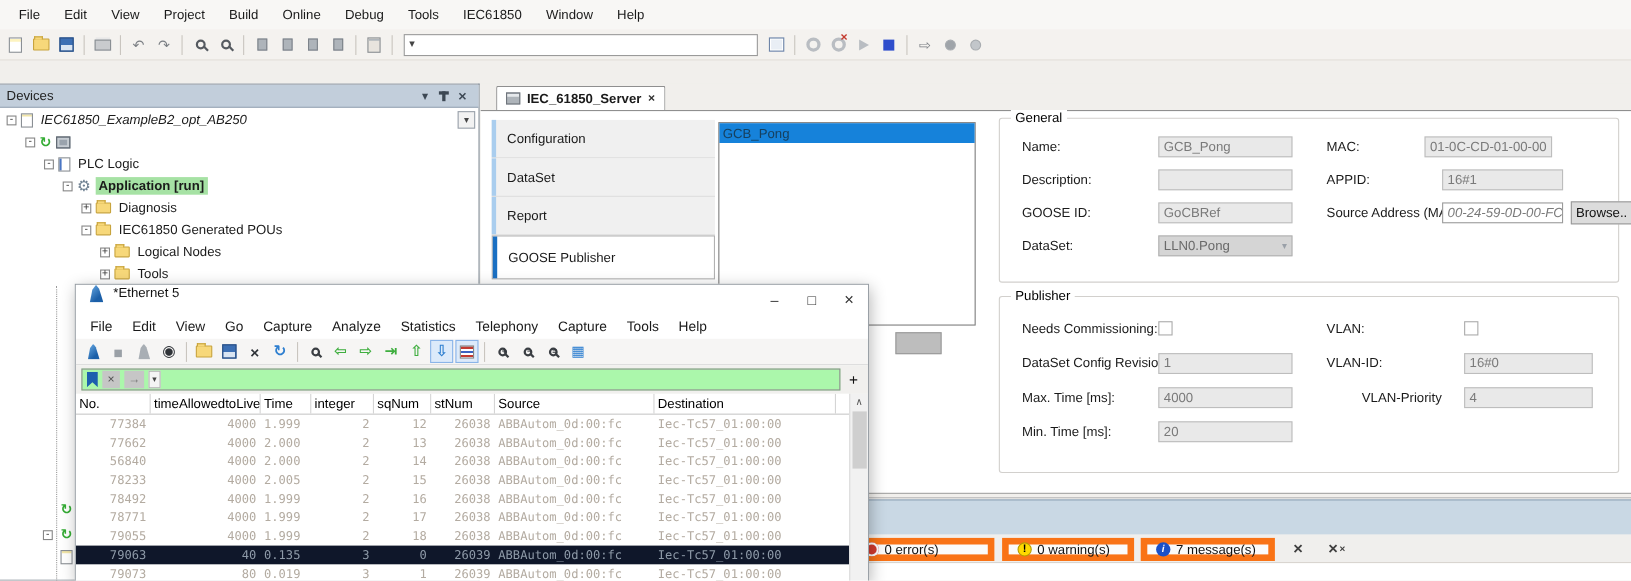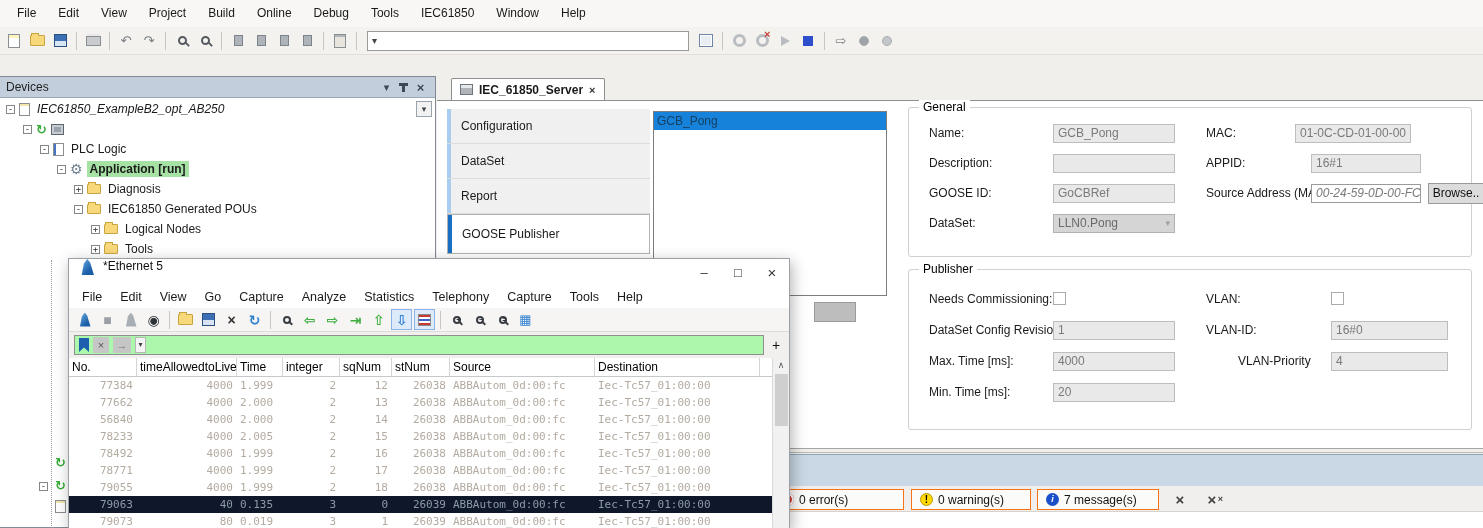--- a/index.html
+++ b/index.html
@@ -82,21 +82,21 @@
   .fsel .sa{color:#9aa0a8;font-size:9px;}
   .fcb{position:absolute;width:13px;height:13px;background:#fff;border:1px solid #ababab;}
   .fbtn{position:absolute;height:21px;background:#dcdcdc;border:1px solid #9a9a9a;text-align:center;line-height:19px;color:#111;}
 
   
   .mline1{position:absolute;left:437px;top:448px;width:1046px;height:1px;background:#a5a5a5;}
   .mline2{position:absolute;left:437px;top:452px;width:1046px;height:1px;background:#b8b8b8;}
   .mband{position:absolute;left:437px;top:454px;width:1046px;height:32px;background:#c9d8e4;border-top:1px solid #8fa3b5;}
   .mtool{position:absolute;left:437px;top:486px;width:1046px;height:26px;background:#f0efed;border-bottom:1px solid #d6d2cc;}
   .mwhite{position:absolute;left:437px;top:512px;width:1046px;height:16px;background:#fff;}
-  .msgbtn{position:absolute;top:489px;height:21px;border:1px solid #f97316;background:#fbfbfa;display:flex;align-items:center;gap:5px;padding:0 8px;font-size:12px;color:#111;}
+  .msgbtn{position:absolute;top:489px;height:21px;border:6px solid #f97316;background:#fbfbfa;display:flex;align-items:center;gap:5px;padding:0 8px;font-size:12px;color:#111;}
   .ic-err{width:13px;height:13px;border-radius:50%;background:#d23b2e;box-shadow:inset 0 0 0 2px #fff;flex:none;}
   .ic-warn{width:13px;height:13px;border-radius:50%;background:#ffd900;border:1px solid #b89a00;color:#000;font-size:10px;font-weight:bold;text-align:center;line-height:12px;flex:none;}
   .ic-info{width:13px;height:13px;border-radius:50%;background:#1a50c8;color:#fff;font-size:9px;font-weight:bold;font-style:italic;text-align:center;line-height:13px;flex:none;}
   .mx{position:absolute;top:489px;width:20px;height:21px;color:#3f3f3f;font-size:15px;font-weight:bold;text-align:center;line-height:21px;}
   .mx .sub{position:absolute;right:-1px;bottom:0;font-size:9px;}
 
   
   .ws{position:absolute;left:68px;top:258px;width:722px;height:272px;background:#fff;border:1px solid #9aa0a6;box-shadow:2px 4px 14px rgba(0,0,0,.3);}
   .ws-title{position:absolute;left:0;top:0;width:100%;height:27px;background:#fff;display:flex;align-items:flex-start;}
   .fin{width:14px;height:16px;background:linear-gradient(135deg,#6fb0e8 0%,#1b5fa8 70%);clip-path:polygon(12% 100%,28% 28%,52% 0,72% 22%,100% 100%);margin-left:11px;}

